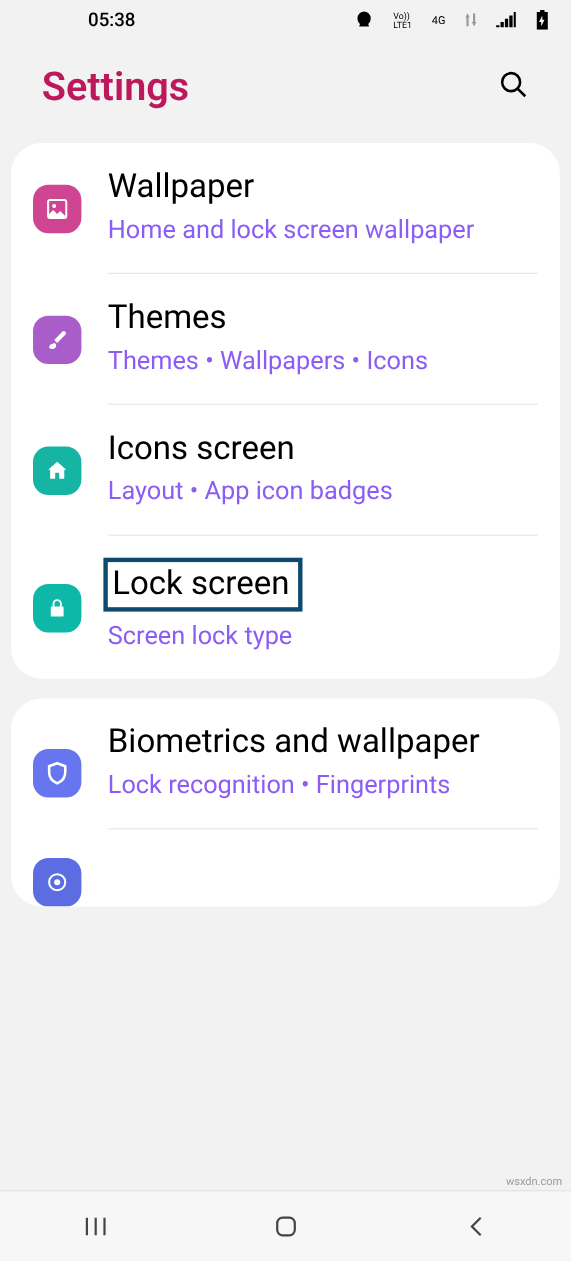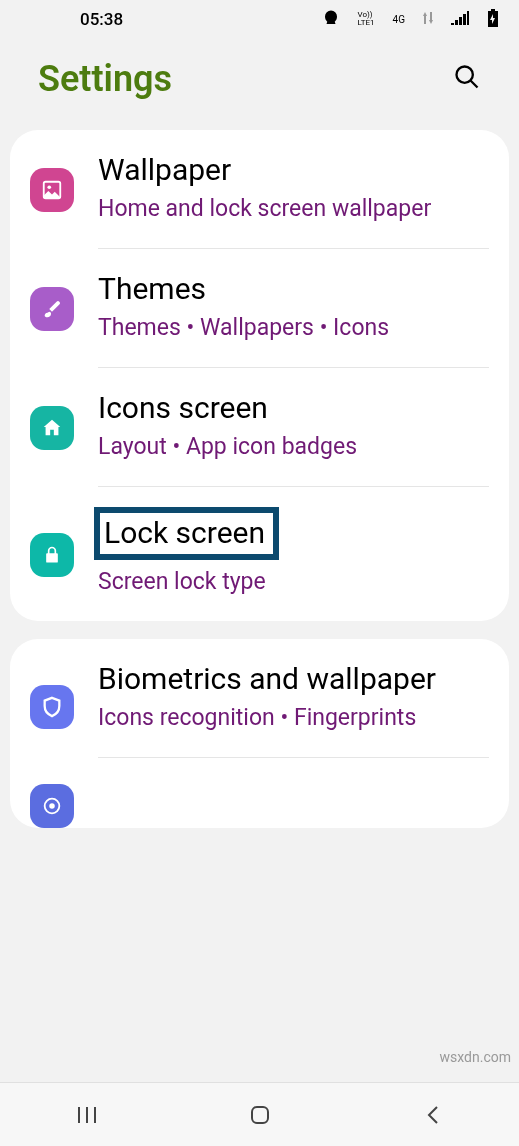--- a/index.html
+++ b/index.html
@@ -24,21 +24,21 @@
     .status-right { display: flex; align-items: center; gap: 18px; font-size: 10px; }
     .header {
       display: flex;
       justify-content: space-between;
       align-items: center;
       padding: 20px 38px 30px 38px;
     }
     .header-title {
       font-size: 36px;
       font-weight: 600;
-      color: #4d7c0f;
+      color: #be185d;
     }
     .search-icon { width: 28px; height: 28px; }
     .card {
       background: #fff;
       border-radius: 28px;
       margin: 0 10px 18px 10px;
       overflow: hidden;
     }
     .row {
       display: flex;
@@ -59,52 +59,52 @@
     .row-content { flex: 1; min-width: 0; }
     .row-title {
       font-size: 30px;
       font-weight: 400;
       color: #000;
       line-height: 1.3;
       margin-bottom: 4px;
     }
     .row-subtitle {
       font-size: 23px;
-      color: #701a75;
+      color: #8b5cf6;
       line-height: 1.35;
     }
     .divider {
       height: 1px;
       background: #e5e5e5;
       margin-left: 88px;
       margin-right: 20px;
     }
     .highlight-box {
       display: inline-block;
-      border: 6px solid #0c4a6e;
+      border: 4px solid #0c4a6e;
       padding: 0px 8px 2px 4px;
       margin-left: -4px;
     }
     .nav-bar {
       position: absolute;
       bottom: 0;
       left: 0;
       right: 0;
       height: 64px;
       background: #f7f7f7;
       display: flex;
       justify-content: space-around;
       align-items: center;
       border-top: 1px solid #e0e0e0;
     }
     .watermark {
       position: absolute;
       right: 8px;
-      bottom: 81px;
-      font-size: 14px;
+      bottom: 66px;
+      font-size: 10px;
       color: #999;
     }
     .nav-btn { width: 100px; display: flex; justify-content: center; }
     .ic-pink { background: #d04591; }
     .ic-purple { background: #a85dc9; }
     .ic-teal1 { background: #16b5a3; }
     .ic-teal2 { background: #0db8a8; }
     .ic-blue { background: #6776ef; }
     .ic-blue2 { background: #5b6de0; }
   </style>
@@ -209,21 +209,21 @@
 
 <div class="card">
   <div class="row">
     <div class="row-icon ic-blue" style="margin-top:22px">
       <svg width="22" height="24" viewBox="0 0 24 24" fill="none" stroke="#fff" stroke-width="2.5">
           <path d="M12 2l8 3v6c0 5-3 9-8 11-5-2-8-6-8-11V5z"></path>
         </svg>
     </div>
     <div class="row-content">
       <div class="row-title">Biometrics and wallpaper</div>
-      <div class="row-subtitle">Icons recognition  •  Fingerprints</div>
+      <div class="row-subtitle">Lock recognition  •  Fingerprints</div>
     </div>
   </div>
   <div class="divider"></div>
 
   <div class="row" style="padding-bottom:0">
     <div class="row-icon ic-blue2">
       <svg width="22" height="22" viewBox="0 0 24 24" fill="#fff">
           <circle cx="12" cy="12" r="8" fill="none" stroke="#fff" stroke-width="2"></circle>
           <circle cx="12" cy="12" r="3"></circle>
         </svg>

